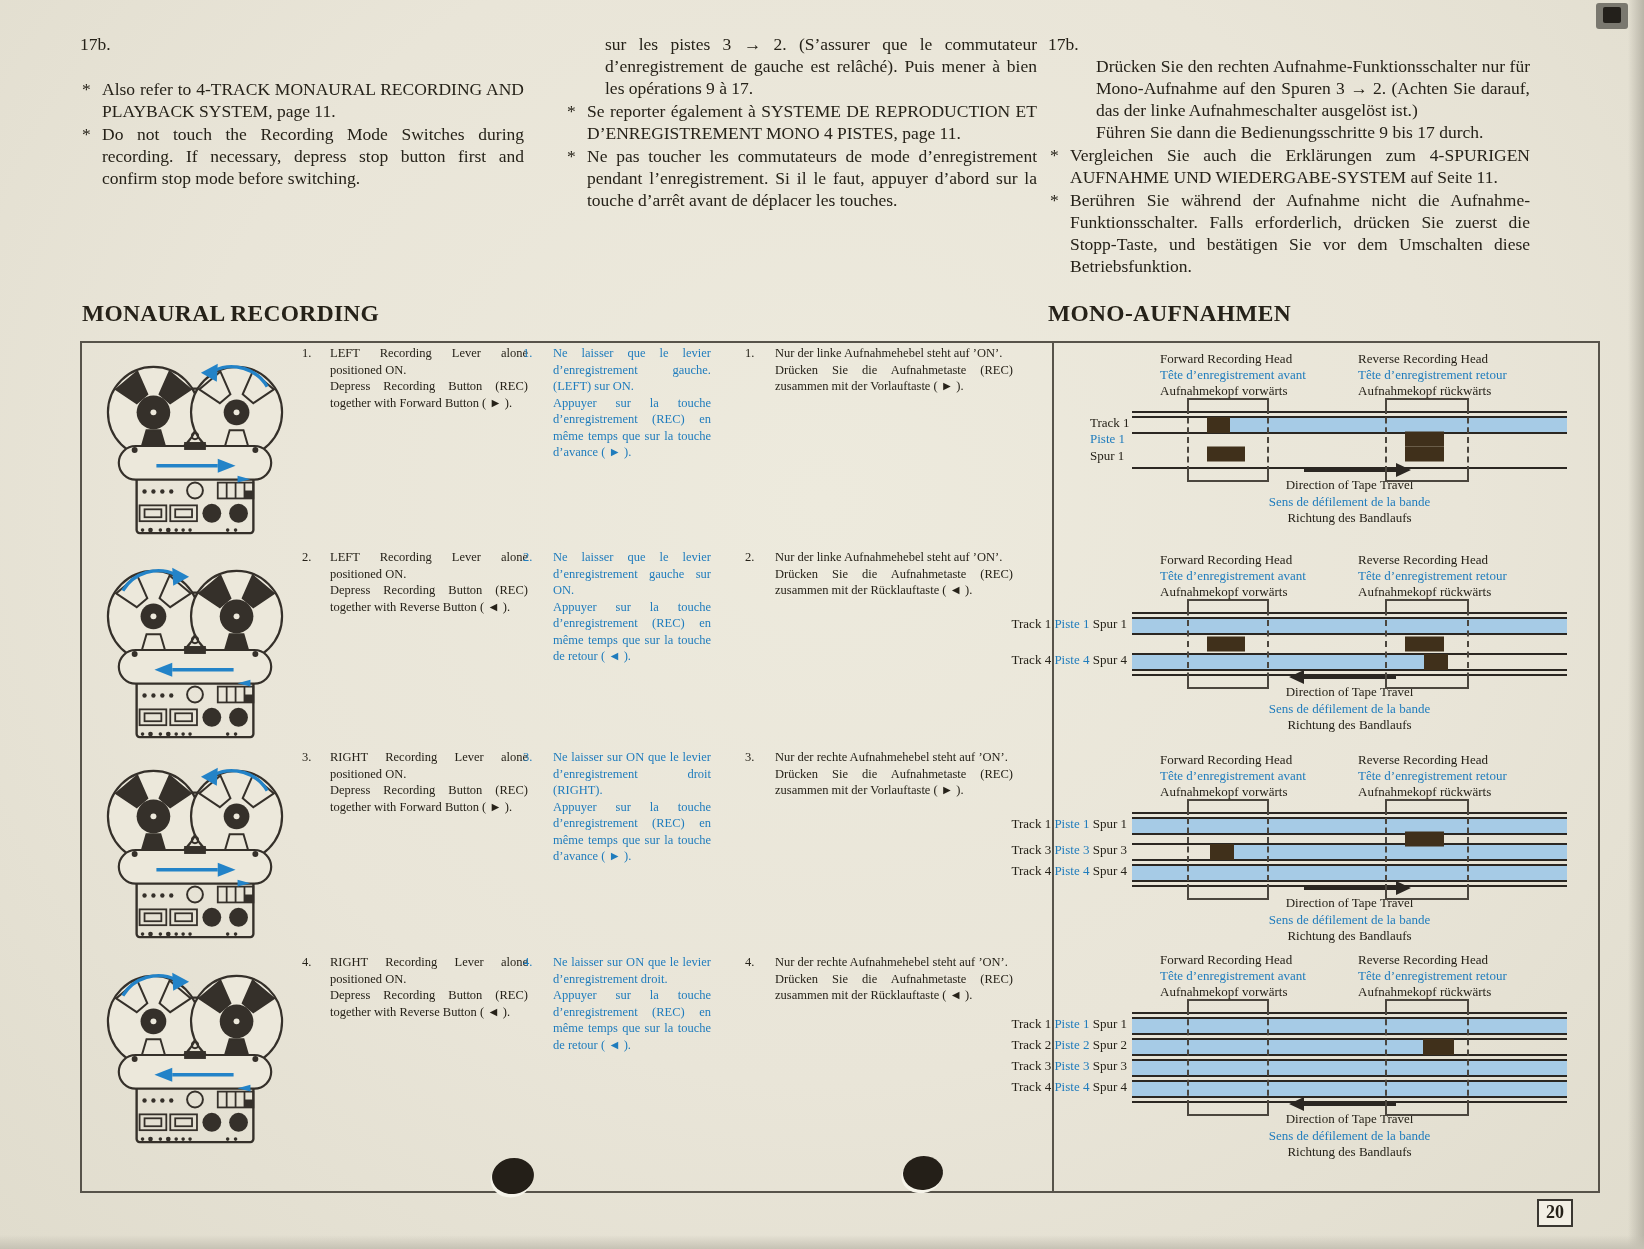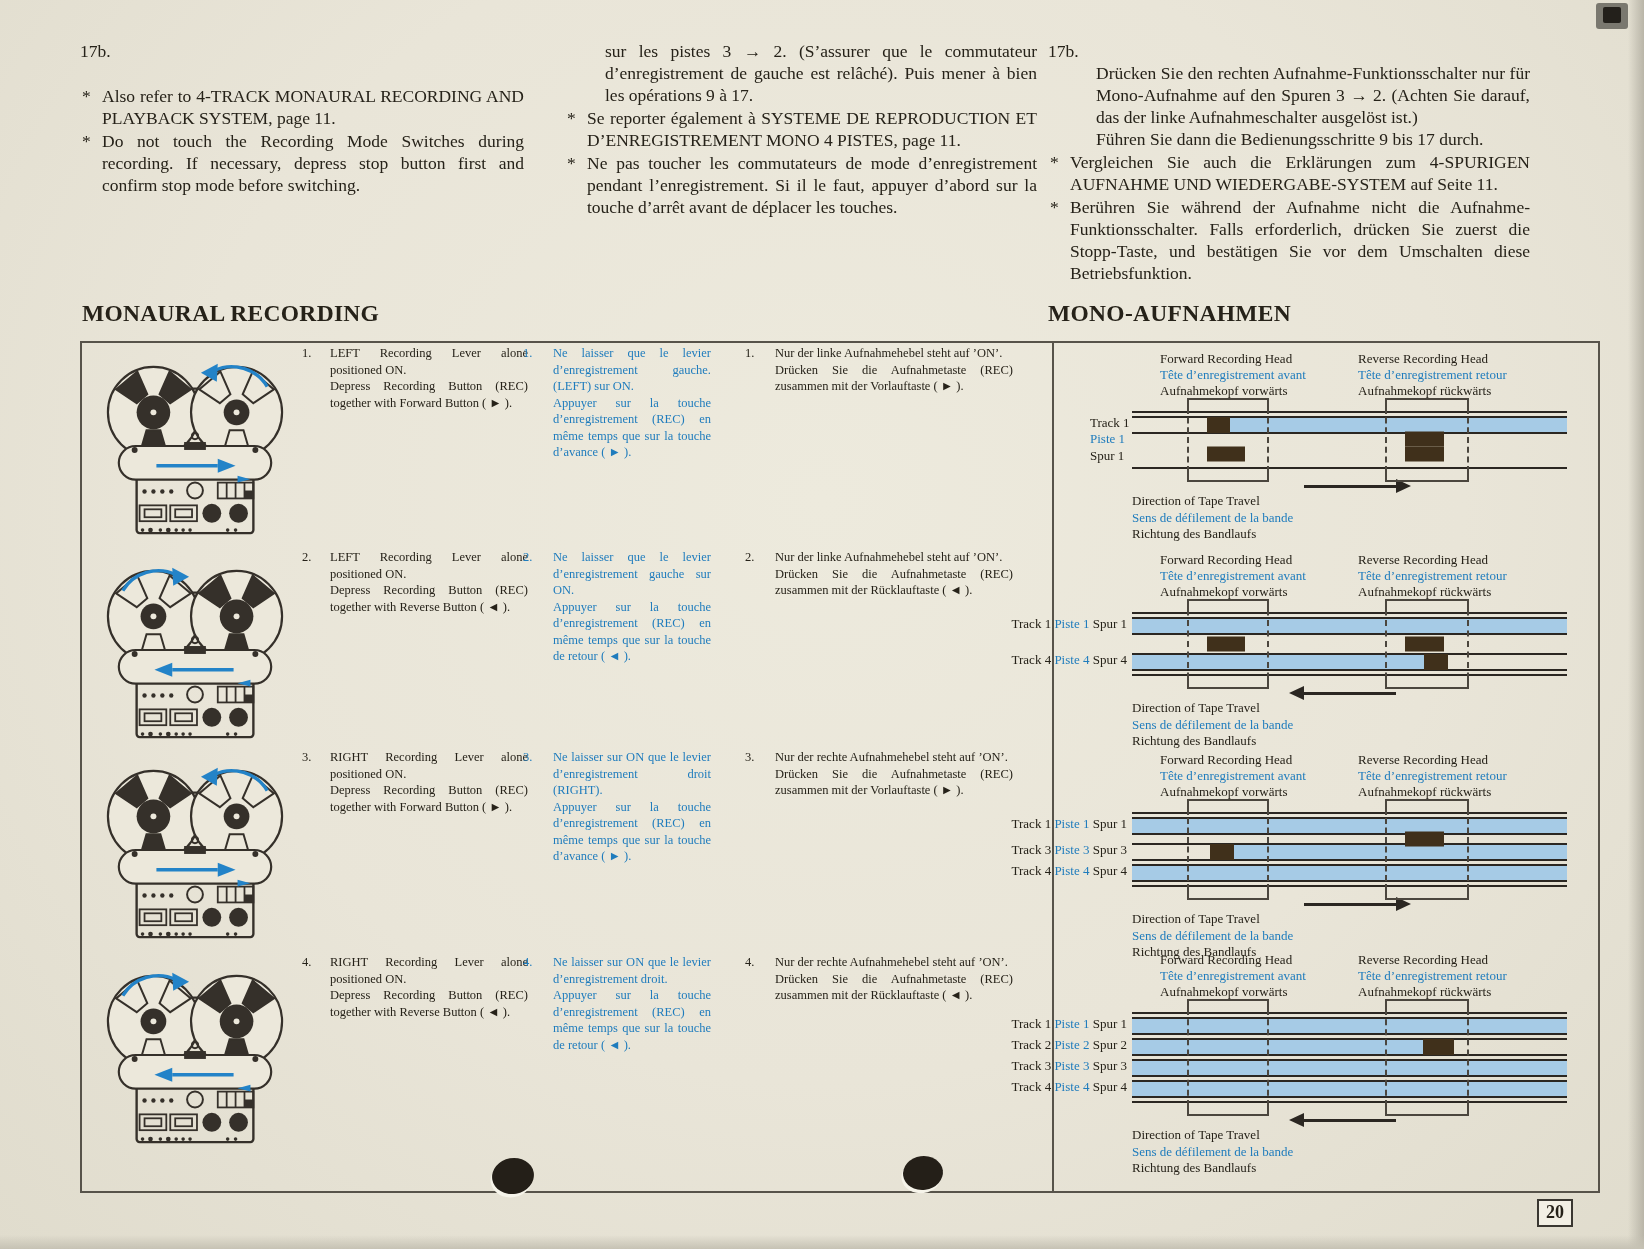--- a/index.html
+++ b/index.html
@@ -11,21 +11,21 @@
     --trackblue:#a6cbe6;
     --darkrect:#40301b;
     --line:#2b2722;
     --border:#57534a;
   }
   html,body{margin:0;padding:0;}
   body{background:#9a968a;font-family:"Liberation Serif","DejaVu Serif",serif;color:var(--ink);}
   .page{position:relative;width:1644px;height:1249px;overflow:hidden;
     background:radial-gradient(ellipse at 50% 40%, #edeadd 0%, #e9e5d8 55%, #e0dccd 100%);}
   
-  .col{position:absolute;top:40px;text-align:justify;font-size:17.5px;line-height:1.26;}
+  .col{position:absolute;top:33px;text-align:justify;font-size:17.5px;line-height:1.26;}
   .col-en{left:78px;width:446px;}
   .col-fr{left:563px;width:474px;}
   .col-de{left:1046px;width:484px;}
   .itm{position:relative;padding-left:50px;white-space:pre-line;}
   .itm .lbl{position:absolute;left:2px;top:0;}
   .note{position:relative;padding-left:24px;margin-top:1px;}
   .note .ast{position:absolute;left:4px;top:0;}
   .fr-body{margin-left:42px;}
   
   .heading{position:absolute;top:300px;font-size:23.5px;font-weight:bold;letter-spacing:.3px;margin:0;}
@@ -57,21 +57,21 @@
   .seg.dark{background:var(--darkrect);top:-1px;bottom:-1px;z-index:2;}
   .gap{position:relative;}
   .gaprect{position:absolute;top:50%;transform:translateY(-50%);height:15px;background:var(--darkrect);z-index:2;}
   .headbox{position:absolute;top:-15px;bottom:-15px;z-index:3;
            border-left:2px dashed #4b463e;border-right:2px dashed #4b463e;}
   .cap{position:absolute;left:-2px;right:-2px;height:14px;border:2px solid #4b463e;background:transparent;}
   .cap.top{top:0;border-bottom:none;}
   .cap.bot{bottom:0;border-top:none;}
   .band-label{position:absolute;right:calc(100% + 5px);top:-3px;white-space:nowrap;font-size:13px;}
   .stacked-label{position:absolute;left:36px;top:64px;font-size:13px;line-height:1.25;}
-  .direction{margin-left:78px;width:435px;margin-top:16px;text-align:left;line-height:1.28;}
+  .direction{margin-left:78px;width:435px;text-align:center;line-height:1.28;}
   .dir-arrow{display:block;margin:0 auto 5px;width:92px;height:3px;background:var(--line);position:relative;}
   .dir-arrow.right::after{content:'';position:absolute;right:-15px;top:-6px;width:0;height:0;
       border-left:15px solid var(--line);border-top:7px solid transparent;border-bottom:7px solid transparent;}
   .dir-arrow.left::after{content:'';position:absolute;left:-15px;top:-6px;width:0;height:0;
       border-right:15px solid var(--line);border-top:7px solid transparent;border-bottom:7px solid transparent;}
   .legend{position:absolute;left:-14px;top:768px;font-size:13px;line-height:1.35;white-space:nowrap;}
   .swatch{width:57px;height:15px;background:var(--trackblue);border:2px solid var(--line);margin:0 0 7px 6px;}
   
   .page-num{position:absolute;left:1537px;top:1199px;border:2px solid #3a3731;padding:1px 7px;
             font-size:18px;font-weight:bold;background:#f2efe4;line-height:1.2;}

